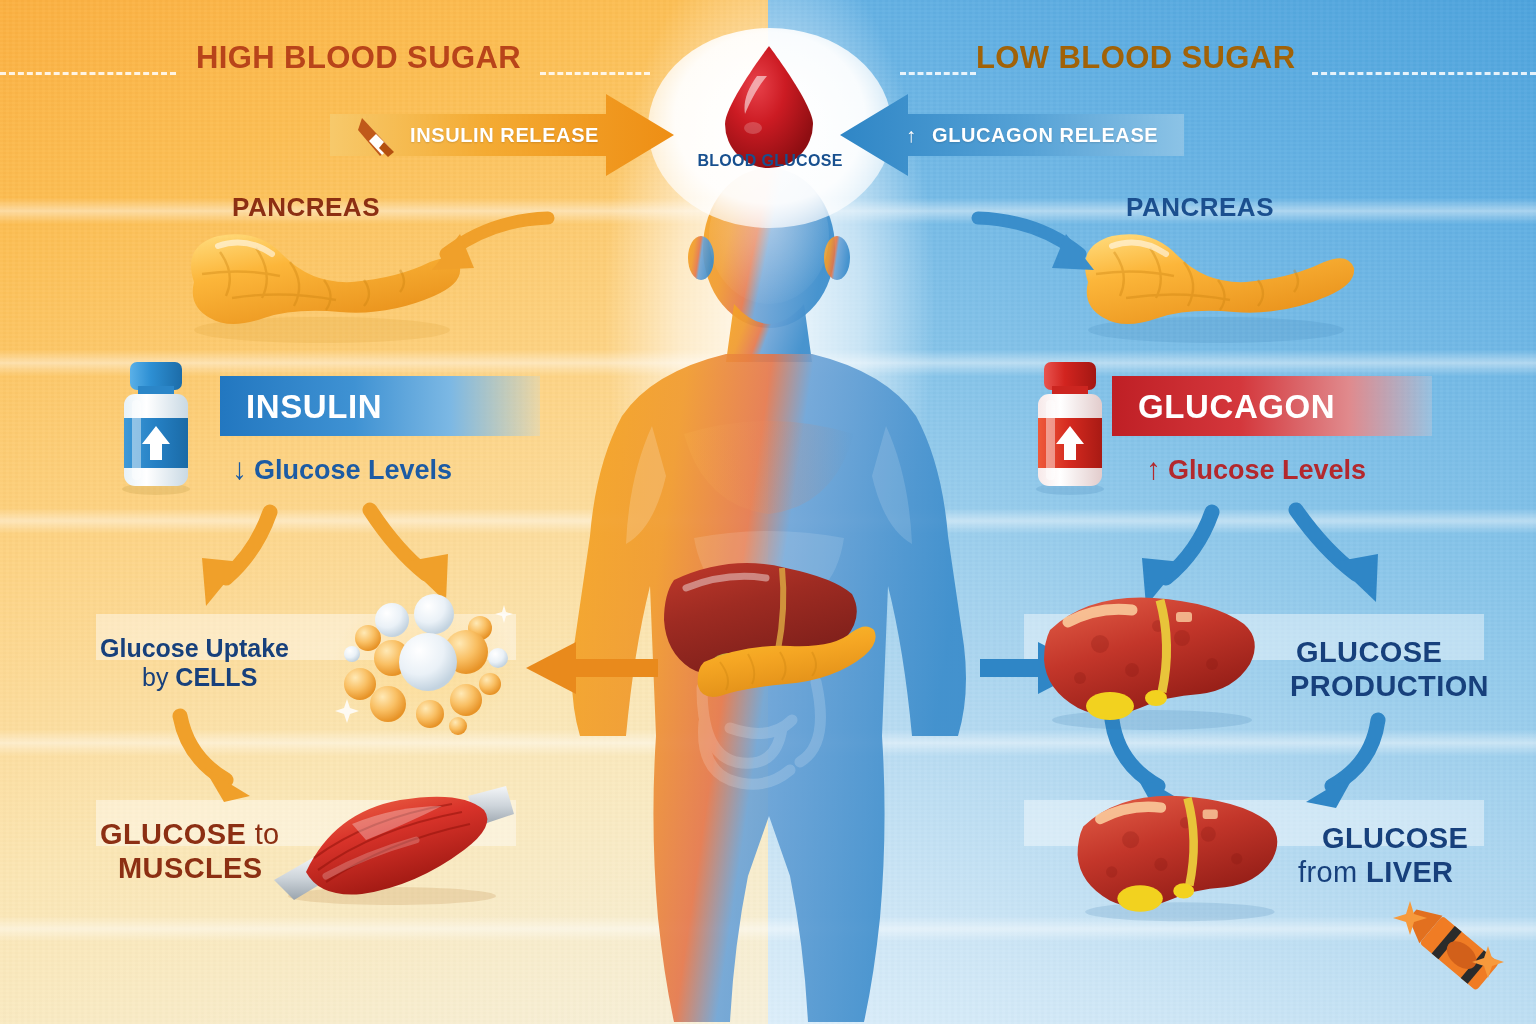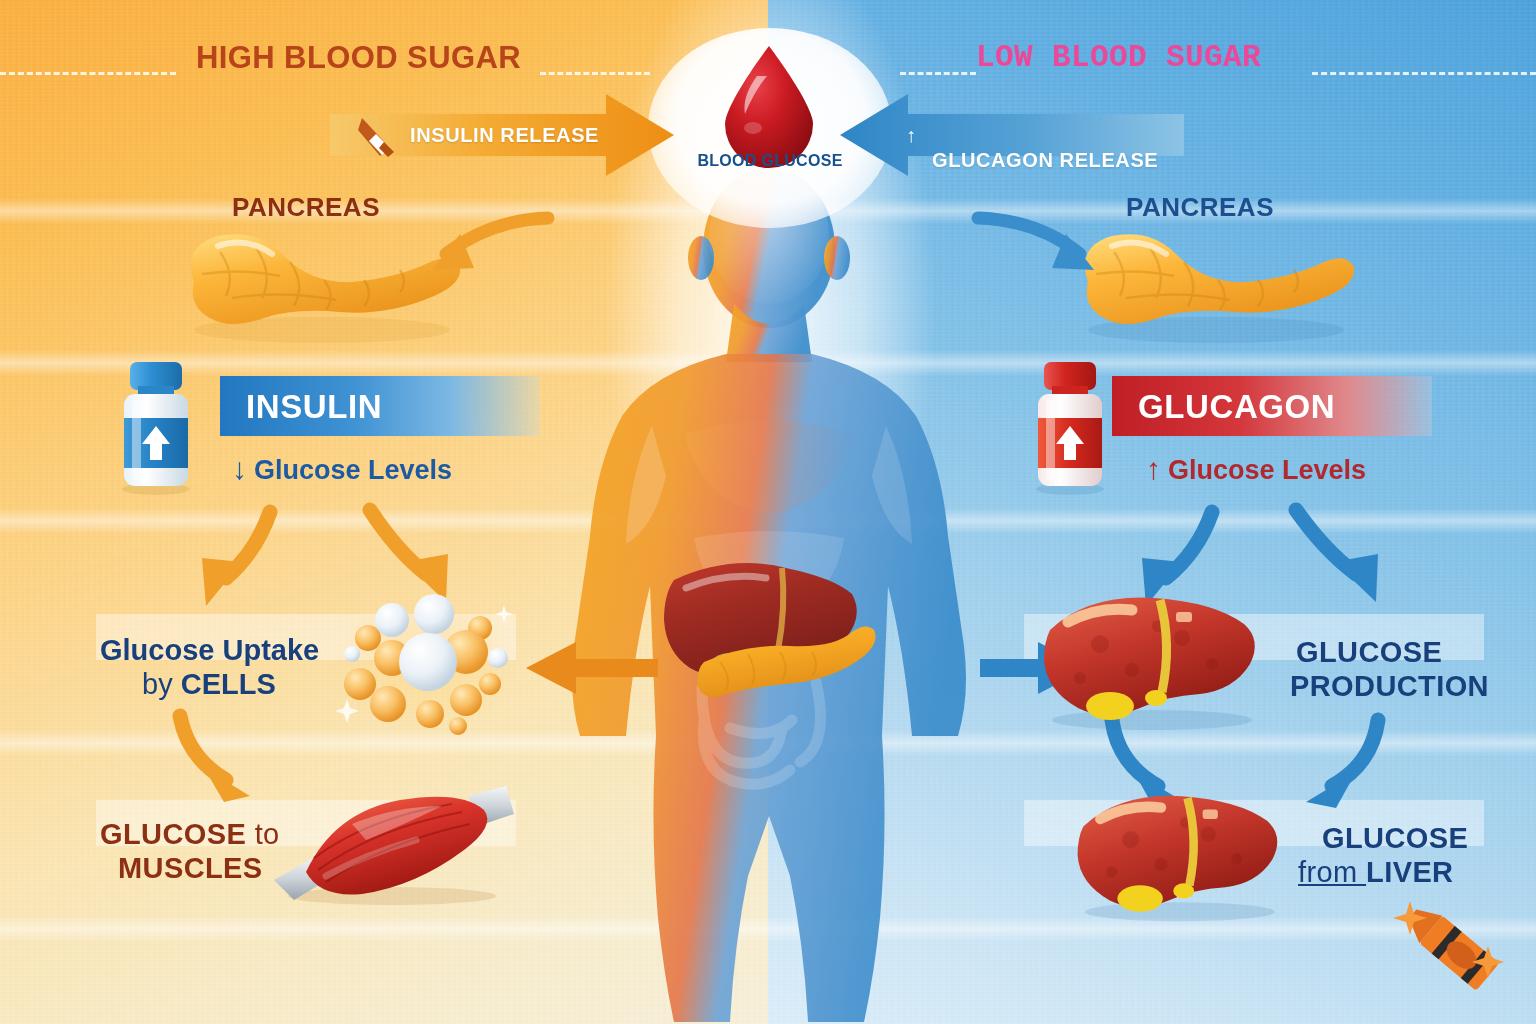--- a/index.html
+++ b/index.html
@@ -39,21 +39,21 @@
 
   
   .dash-rule { position:absolute; height:0; border-top:3px dashed rgba(255,255,255,.85); }
 
   
   .heading {
     position:absolute; font-weight:bold; letter-spacing:.4px;
     font-size:31px; white-space:nowrap;
   }
   .heading.left  { color:#b8441a; left:196px; top:40px; }
-  .heading.right { color:#ec4899; left:976px; top:40px;font-family:Liberation Mono, monospace; }
+  .heading.right { color:#a16207; left:976px; top:40px; }
 
   
   .glucose-oval{
     position:absolute; left:648px; top:28px; width:244px; height:200px;
     border-radius:50%;
     background:radial-gradient(ellipse at 50% 45%, #ffffff 0%, rgba(255,255,255,.94) 55%, rgba(255,255,255,.45) 85%, rgba(255,255,255,0) 100%);
   }
   .blood-drop{ position:absolute; left:717px; top:42px; width:104px; height:118px; }
   .bg-label{
     position:absolute; left:600px; top:152px; width:340px; text-align:center;
@@ -65,33 +65,33 @@
   .rel-text{
     position:absolute; color:#ffffff; font-weight:bold; font-size:20px;
     letter-spacing:.6px; white-space:nowrap; text-shadow:0 1px 2px rgba(0,0,0,.15);
   }
 
   
   .lbl{ position:absolute; font-weight:bold; white-space:nowrap; line-height:1.16; }
   .lbl.pancreas-l{ color:#8c2f13; font-size:26px; left:232px; top:192px; letter-spacing:.5px;}
   .lbl.pancreas-r{ color:#1b4f8f; font-size:26px; left:1126px; top:192px; letter-spacing:.5px;}
 
-  .lbl.uptake{ color:#17407c; font-size:29px; left:100px; top:634px; text-align:left; font-weight:bold;}
+  .lbl.uptake{ color:#17407c; font-size:25px; left:100px; top:634px; text-align:left; font-weight:bold;}
   .lbl.uptake .l2{ display:block; padding-left:42px; }
   .lbl.uptake .thin{ font-weight:normal; }
 
   .lbl.muscles{ color:#8c2f13; font-size:29px; left:100px; top:818px; letter-spacing:.4px;}
   .lbl.muscles .thin{ font-weight:normal; text-transform:none; }
   .lbl.muscles .l2{ display:block; padding-left:18px; }
 
   .lbl.production{ color:#17407c; font-size:29px; left:1296px; top:636px; letter-spacing:.4px;}
   .lbl.production .l2{ display:block; margin-left:-6px; }
 
   .lbl.fromliver{ color:#17407c; font-size:29px; left:1322px; top:822px; letter-spacing:.4px;}
-  .lbl.fromliver .thin{ font-weight:normal;text-decoration:underline; }
+  .lbl.fromliver .thin{ font-weight:normal; }
   .lbl.fromliver .l2{ display:block; margin-left:-24px; }
 
   
   .banner{ position:absolute; height:60px; }
   .banner-ins{ left:208px; top:376px; width:320px;
     background:linear-gradient(90deg,#2277c0 0%, #3f92d3 42%, #7cb8e4 72%, rgba(190,222,243,.25) 100%);margin-left:12px; }
   .banner-glu{ left:1112px; top:376px; width:320px;
     background:linear-gradient(90deg,#bf1f25 0%, #d4373c 40%, #e08a8d 74%, rgba(240,210,210,.25) 100%); }
   .banner-title{
     position:absolute; top:12px; left:26px; color:#fff; font-weight:bold;
@@ -247,21 +247,21 @@
     <defs>
       <linearGradient id="arrBl" x1="1" y1="0" x2="0" y2="0">
         <stop offset="0%" stop-color="#8cc3e6"></stop>
         <stop offset="45%" stop-color="#56a2d6"></stop>
         <stop offset="100%" stop-color="#2f86c6"></stop>
       </linearGradient>
     </defs>
     <path d="M344,22 L68,22 L68,2 L0,43 L68,84 L68,64 L344,64 Z" fill="url(#arrBl)"></path>
   </svg>
   <div class="rel-text" style="left:906px; top:124px;">↑</div>
-  <div class="rel-text" style="left:932px; top:124px;margin-top:25px;">GLUCAGON RELEASE</div>
+  <div class="rel-text" style="left:932px; top:124px;">GLUCAGON RELEASE</div>
 
   <div class="lbl pancreas-l">PANCREAS</div>
   <svg style="position:absolute; left:172px; top:226px;" width="290" height="118" viewBox="0 0 290 118">
     <defs>
       <linearGradient id="pancL" x1="0.1" y1="0" x2="0.7" y2="1">
         <stop offset="0%" stop-color="#ffd978"></stop>
         <stop offset="35%" stop-color="#fcb63a"></stop>
         <stop offset="100%" stop-color="#e8901a"></stop>
       </linearGradient>
     </defs>

